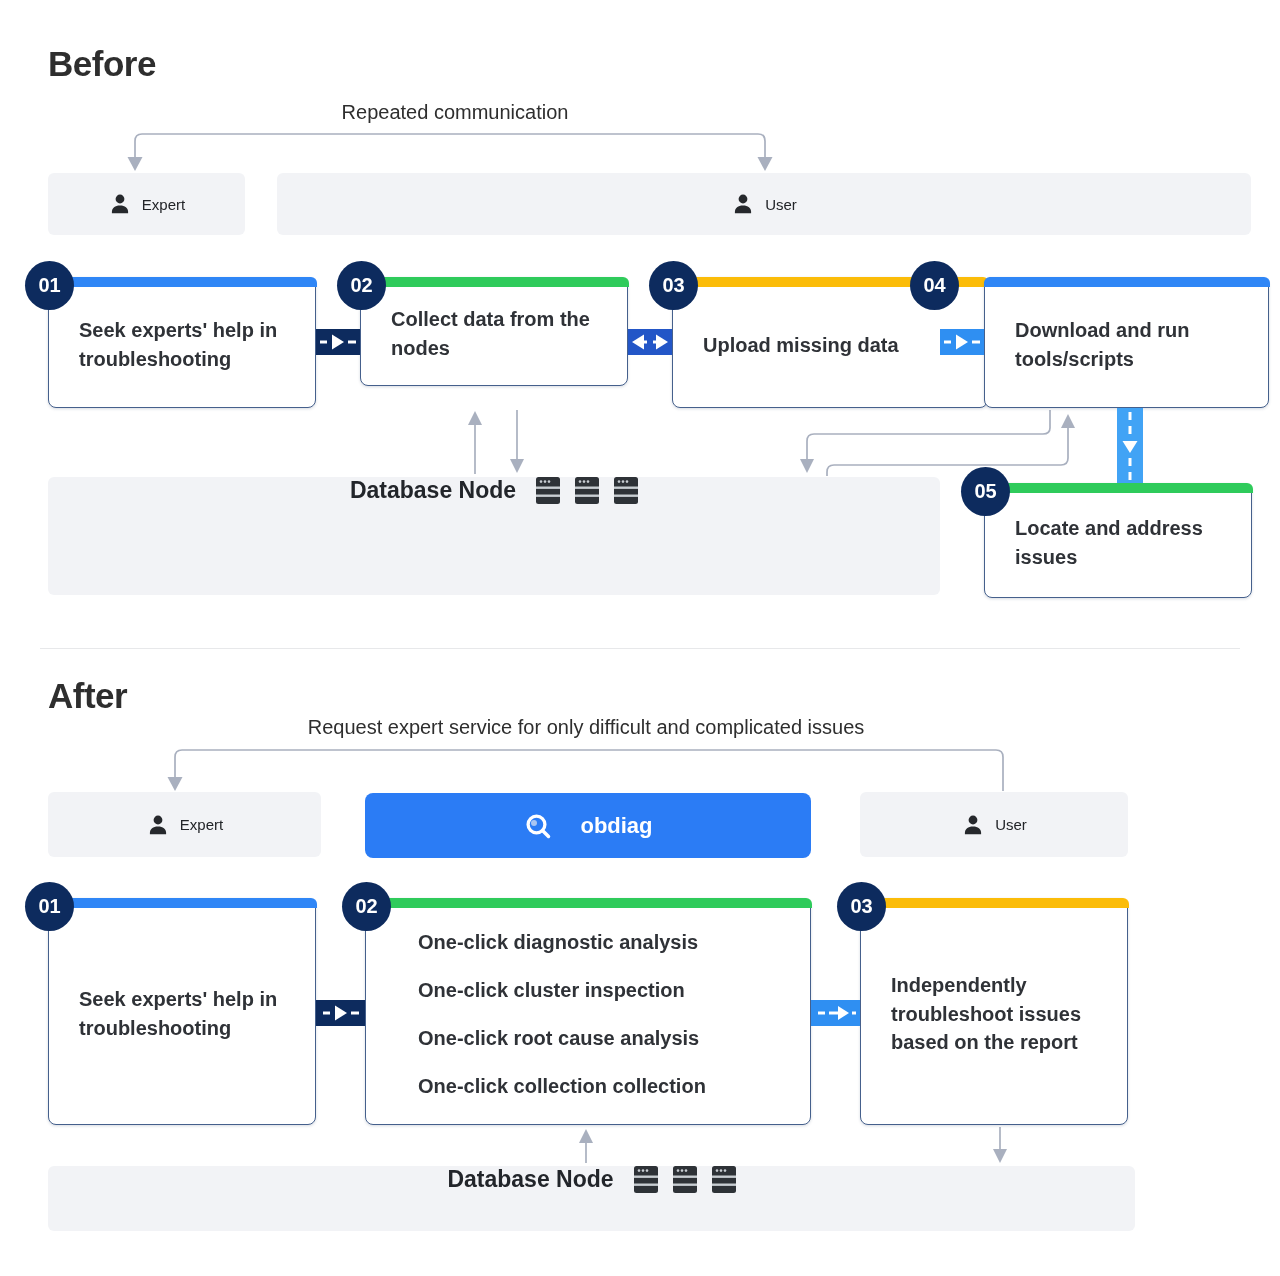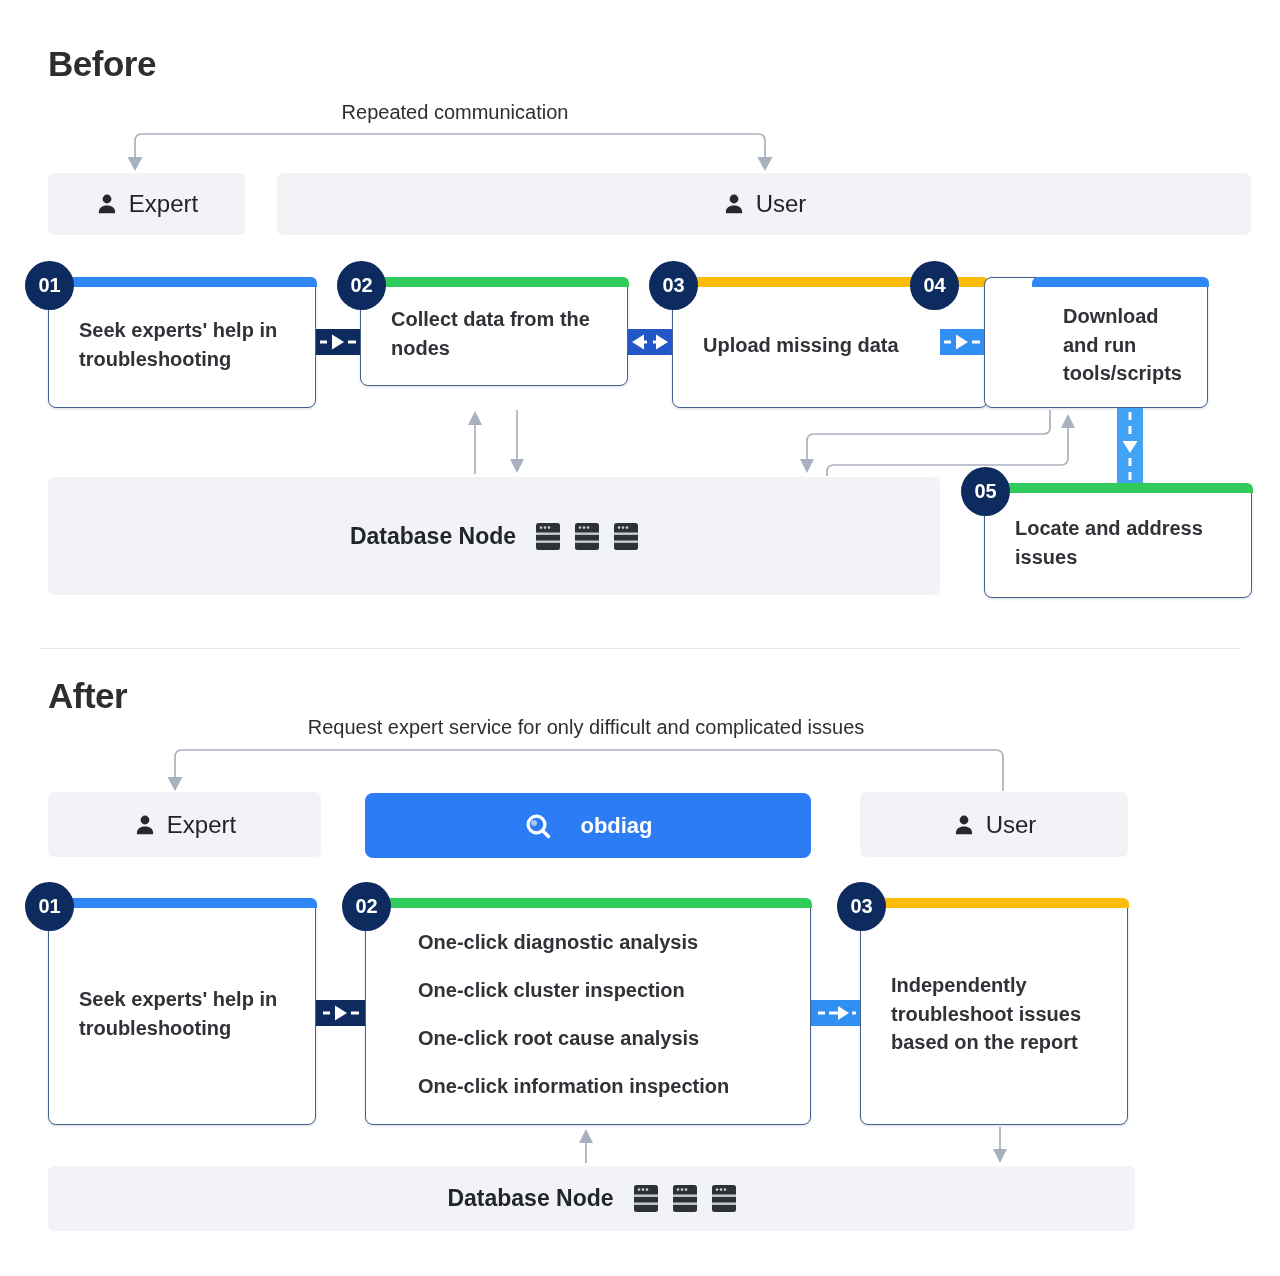--- a/index.html
+++ b/index.html
@@ -5,21 +5,21 @@
   html,body{margin:0;padding:0;background:#fff;}
   #canvas{
     position:relative;width:1280px;height:1276px;background:#ffffff;
     font-family:"Liberation Sans",sans-serif;color:#2e3237;overflow:hidden;
   }
   .abs{position:absolute;}
   .section-title{font-size:35px;font-weight:800;color:#2e2e2e;letter-spacing:-0.5px;}
   .bracket-label{font-size:20px;font-weight:400;color:#2e2e2e;text-align:center;white-space:nowrap;}
   .actor-box{
     background:#f2f3f6;border-radius:6px;display:flex;align-items:center;justify-content:center;
-    gap:10px;font-size:24px;font-weight:500;color:#222428;
+    gap:10px;font-size:15px;font-weight:500;color:#222428;
   }
   .obdiag-btn{
     background:#2b7cf5;border-radius:8px;display:flex;align-items:center;justify-content:center;
     gap:27px;font-size:22px;font-weight:700;color:#ffffff;
   }
   .step{
     background:#ffffff;border:1.5px solid #45608c;border-radius:8px;
     box-shadow:0 1px 3px rgba(30,50,90,.18);box-sizing:border-box;
     display:flex;flex-direction:column;
   }
@@ -28,21 +28,21 @@
   .bar-green{background:#2fcb5b;}
   .bar-yellow{background:#fbbc09;}
   .step .body{flex:1;display:flex;flex-direction:column;justify-content:center;padding:6px 34px 10px 30px;}
   .step-label{font-size:20px;line-height:1.42;font-weight:700;color:#2f3237;}
   .num-badge{
     width:49px;height:49px;border-radius:50%;background:#0d2b5e;color:#ffffff;
     display:flex;align-items:center;justify-content:center;font-size:20px;font-weight:700;z-index:5;
   }
   .h-arrow{display:flex;align-items:center;justify-content:center;}
   .db-box{
-    background:#f2f3f6;border-radius:6px;display:flex;align-items:center;justify-content:center;gap:20px;
+    background:#f2f3f6;border-radius:6px;display:flex;align-items:flex-start;justify-content:center;gap:20px;
   }
   .db-label{font-size:23px;font-weight:700;color:#22252a;}
   .server-row{display:flex;gap:15px;align-items:center;}
   .list-item{font-size:20px;font-weight:700;color:#2f3237;line-height:1;margin:14px 0;}
   .divider{height:1px;background:#e7e8ea;}
   .overlay{position:absolute;left:0;top:0;pointer-events:none;}
 </style>
 </head>
 <body>
 
@@ -115,21 +115,21 @@
   <div class="abs num-badge" style="left:337px;top:261px;">02</div>
 
   <div class="abs step" style="left:672px;top:277px;width:316px;height:131px;">
     <div class="bar bar-yellow"></div>
     <div class="body">
         <div class="step-label">Upload missing data</div>
       </div>
   </div>
   <div class="abs num-badge" style="left:649px;top:261px;">03</div>
 
-  <div class="abs step" style="left:984px;top:277px;width:224px;height:131px;padding-left:48px;">
+  <div class="abs step" style="left:984px;top:277px;width:285px;height:131px;">
     <div class="bar bar-blue"></div>
     <div class="body">
         <div class="step-label">Download and run tools/scripts</div>
       </div>
   </div>
   <div class="abs num-badge" style="left:910px;top:261px;">04</div>
 
   <div class="abs step" style="left:984px;top:483px;width:268px;height:115px;">
     <div class="bar bar-green"></div>
     <div class="body">
@@ -239,21 +239,21 @@
       </div>
   </div>
   <div class="abs num-badge" style="left:25px;top:882px;">01</div>
 
   <div class="abs step" style="left:365px;top:898px;width:446px;height:227px;">
     <div class="bar bar-green"></div>
     <div class="body" style="padding-left:52px;justify-content:center;">
       <div class="list-item">One-click diagnostic analysis</div>
       <div class="list-item">One-click cluster inspection</div>
       <div class="list-item">One-click root cause analysis</div>
-      <div class="list-item">One-click information inspection</div>
+      <div class="list-item">One-click collection collection</div>
     </div>
   </div>
   <div class="abs num-badge" style="left:342px;top:882px;">02</div>
 
   <div class="abs step" style="left:860px;top:898px;width:268px;height:227px;">
     <div class="bar bar-yellow"></div>
     <div class="body">
         <div class="step-label">Independently troubleshoot issues based on the report</div>
       </div>
   </div>

